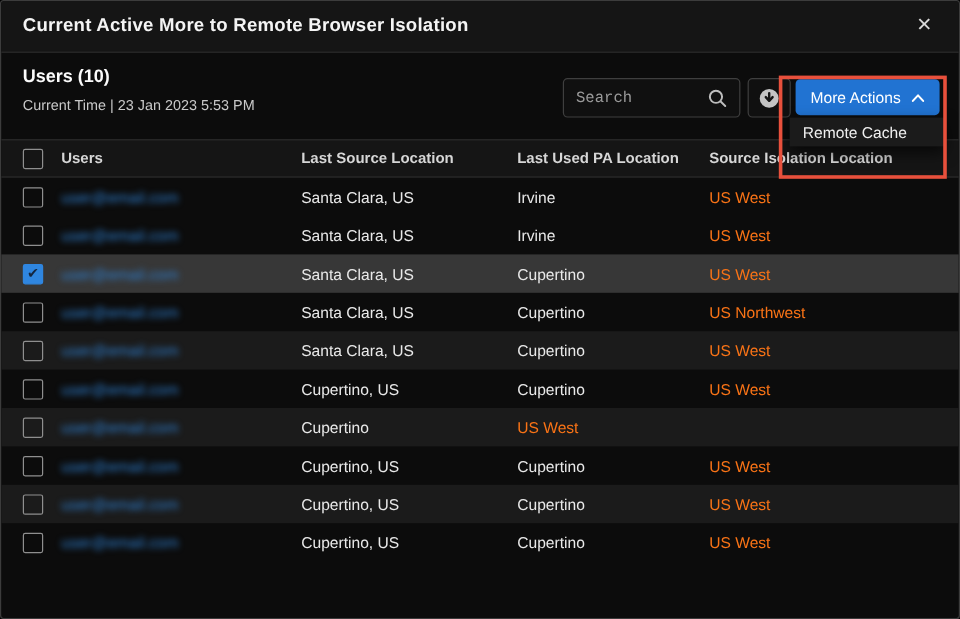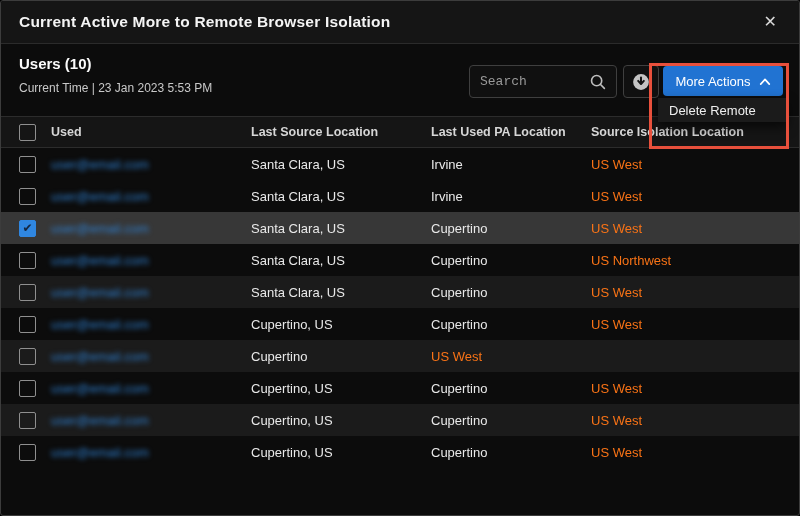--- a/index.html
+++ b/index.html
@@ -123,21 +123,21 @@
         </svg>
       </span>
     </button>
   </div>
 
   <div class="tbl">
     <div class="trow thead">
       <div class="cbx-cell">
           <div class="cbx"></div>
         </div>
-      <div>Used</div>
+      <div>Users</div>
       <div>Last Source Location</div>
       <div>Last Used PA Location</div>
       <div>Source Isolation Location</div>
     </div>
     <div>
         <div class="trow">
     <div class="cbx-cell">
             <div class="cbx"></div>
           </div>
     <div><span class="user-link">user@email.com</span></div>
@@ -222,18 +222,18 @@
           </div>
     <div><span class="user-link">user@email.com</span></div>
     <div class="cell-text">Cupertino, US</div>
     <div class="cell-text">Cupertino</div>
     <div><span class="loc-link">US West</span></div>
   </div>
       </div>
   </div>
 
   <div class="dropdown">
-    <div class="item">Delete Remote</div>
+    <div class="item">Remote Cache</div>
   </div>
 
   <div class="callout"></div>
 
 </div>
 
 </body></html>

